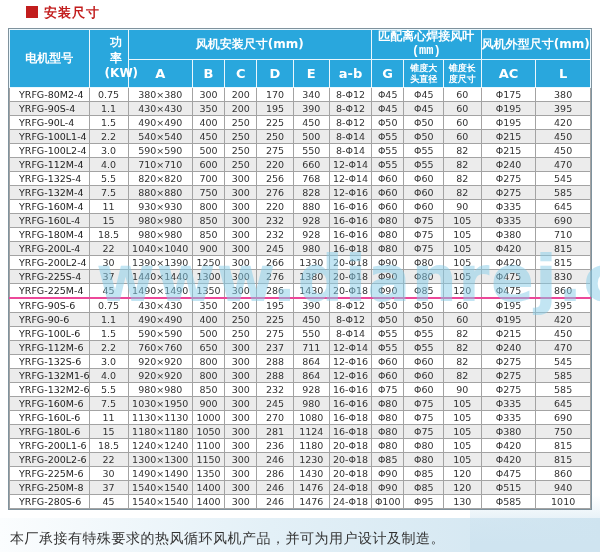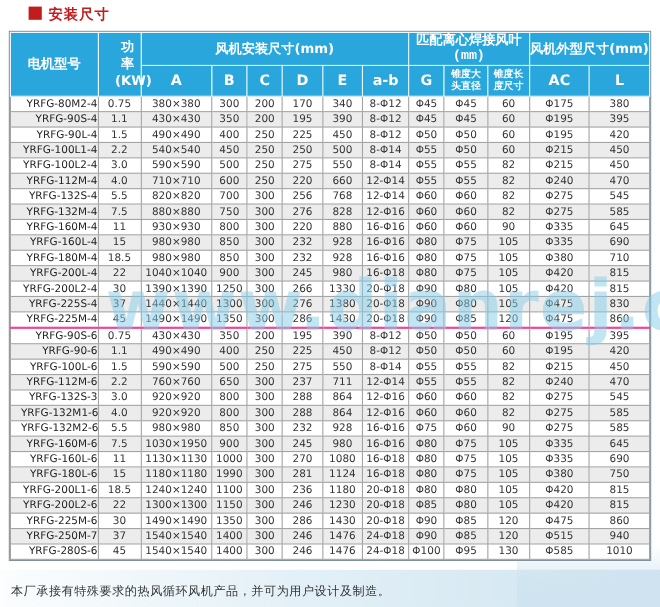--- a/index.html
+++ b/index.html
@@ -34,32 +34,32 @@
   th.th-rowspan { font-size:12px; white-space:pre-line; line-height:1.3; }
   th.th-sub { height:28px; font-size:13px; }
   th.th-sub.small { font-size:9px; line-height:1.15; white-space:pre-line; font-weight:bold;margin-top:12px; }
 
   tbody td {
     height:13.5px; line-height:13px; padding:0;
     font-size:9.5px; color:#333; text-align:center;
     border:1px solid #a3a3a3; background:#fff;
     overflow:hidden; white-space:nowrap;
   }
-  tbody td:first-child { text-align:right; padding-left:9px; color:#222; }
+  tbody td:first-child { text-align:left; padding-left:9px; color:#222; }
   tr.striped td { background:var(--stripe,#ececec); }
   tr.group-start td { border-top:2px solid #ec4899; }
 
   .watermark {
     position:absolute; left:96px; top:242px; width:470px;
     font-size:64px; font-weight:bold; letter-spacing:1px;
     color:var(--watermark,#86cde9); opacity:0.5;
     pointer-events:none; user-select:none; white-space:nowrap;
   }
   .footer-note { position:absolute; left:10px; top:530px;
-    font-size:11px; color:#333; letter-spacing:0.5px; }
+    font-size:14px; color:#333; letter-spacing:0.5px; }
 </style>
 </head>
 <body>
 
 <div class="bottom-bg"></div>
 <div class="corner-bg"></div>
 
 <div class="page-title">
   <span class="sq"></span><span>安装尺寸</span>
 </div>
@@ -387,21 +387,21 @@
           <td>237</td>
           <td>711</td>
           <td>12-Φ14</td>
           <td>Φ55</td>
           <td>Φ55</td>
           <td>82</td>
           <td>Φ240</td>
           <td>470</td>
         </tr>
         <tr>
-          <td>YRFG-132S-3</td>
+          <td>YRFG-132S-6</td>
           <td>3.0</td>
           <td>920×920</td>
           <td>800</td>
           <td>300</td>
           <td>288</td>
           <td>864</td>
           <td>12-Φ16</td>
           <td>Φ60</td>
           <td>Φ60</td>
           <td>82</td>
@@ -465,21 +465,21 @@
           <td>Φ80</td>
           <td>Φ75</td>
           <td>105</td>
           <td>Φ335</td>
           <td>690</td>
         </tr>
         <tr class="striped">
           <td>YRFG-180L-6</td>
           <td>15</td>
           <td>1180×1180</td>
-          <td>1990</td>
+          <td>1050</td>
           <td>300</td>
           <td>281</td>
           <td>1124</td>
           <td>16-Φ18</td>
           <td>Φ80</td>
           <td>Φ75</td>
           <td>105</td>
           <td>Φ380</td>
           <td>750</td>
         </tr>
@@ -522,21 +522,21 @@
           <td>286</td>
           <td>1430</td>
           <td>20-Φ18</td>
           <td>Φ90</td>
           <td>Φ85</td>
           <td>120</td>
           <td>Φ475</td>
           <td>860</td>
         </tr>
         <tr class="striped">
-          <td>YRFG-250M-7</td>
+          <td>YRFG-250M-8</td>
           <td>37</td>
           <td>1540×1540</td>
           <td>1400</td>
           <td>300</td>
           <td>246</td>
           <td>1476</td>
           <td>24-Φ18</td>
           <td>Φ90</td>
           <td>Φ85</td>
           <td>120</td>

